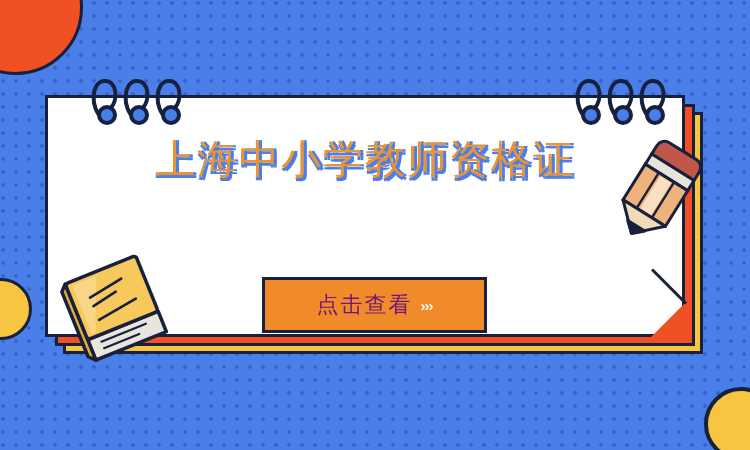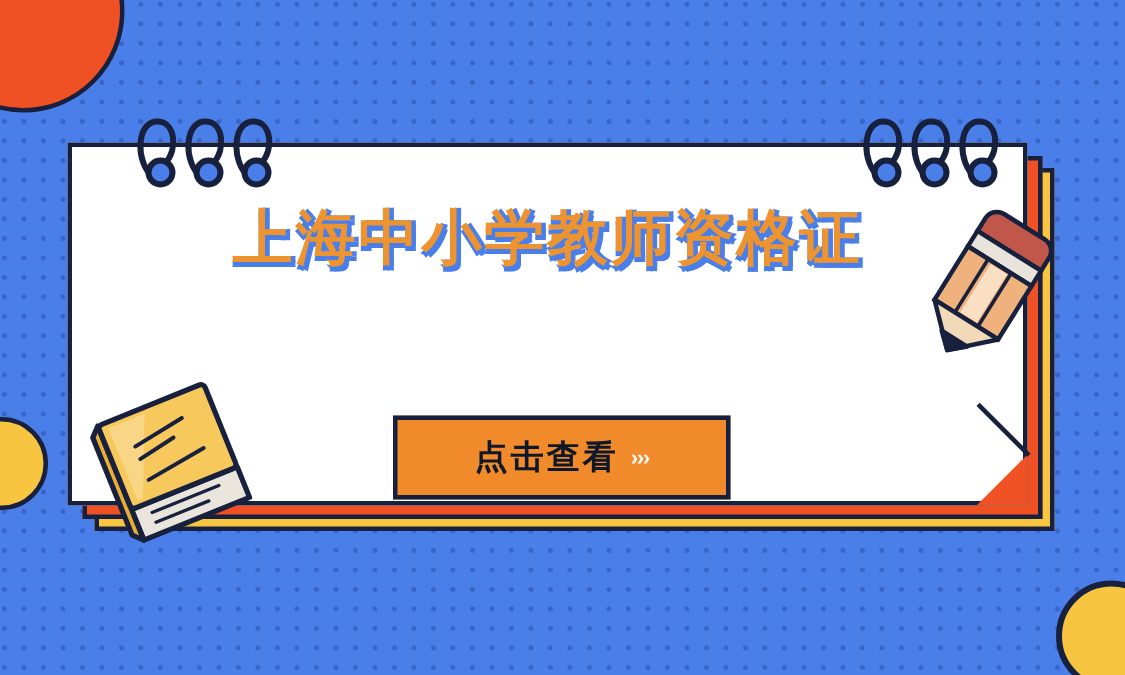--- a/index.html
+++ b/index.html
@@ -113,21 +113,21 @@
     position: absolute;
     left: 45px;
     top: 138px;
     width: 640px;
     text-align: center;
     line-height: 1.07;
     pointer-events: none;
   }
   .title-line {
     font-size: 40px;
-    font-weight: 700;
+    font-weight: 400;
     color: #ed9430;
     letter-spacing: 2px;
     text-shadow:
        3px 3px 0 #4a7fea,
        3px 0   0 #4a7fea,
        0   3px 0 #4a7fea;
     white-space: nowrap;
   }
 
   
@@ -139,23 +139,23 @@
     height: 56px;
     background: #f08a2a;
     border: 3px solid #17203c;
     display: flex;
     align-items: center;
     justify-content: center;
     gap: 8px;
     cursor: pointer;
   }
   .cta-label {
-    color: #0f172a;
+    color: #701a75;
     font-size: 22px;
-    font-weight: 700;
+    font-weight: 400;
     letter-spacing: 2px;
   }
   .cta-chevrons {
     color: #ffffff;
     font-size: 15px;
     font-weight: 700;
     letter-spacing: -1px;
     opacity: .95;
   }
 

